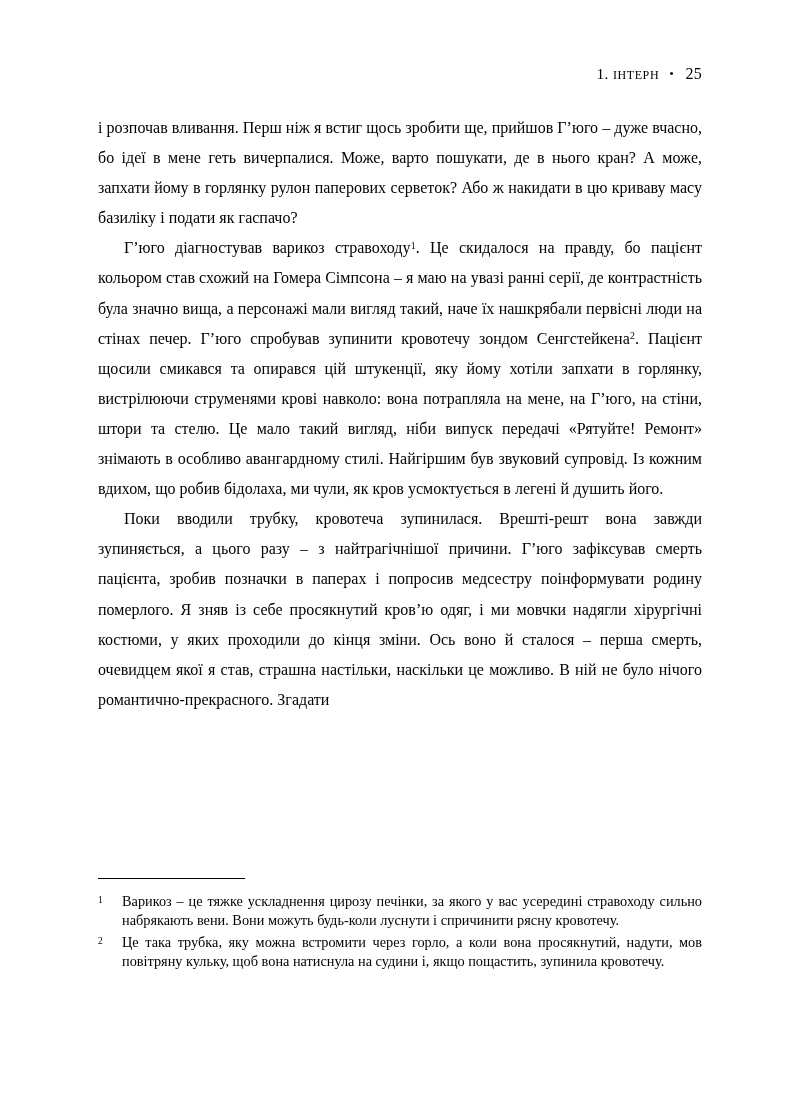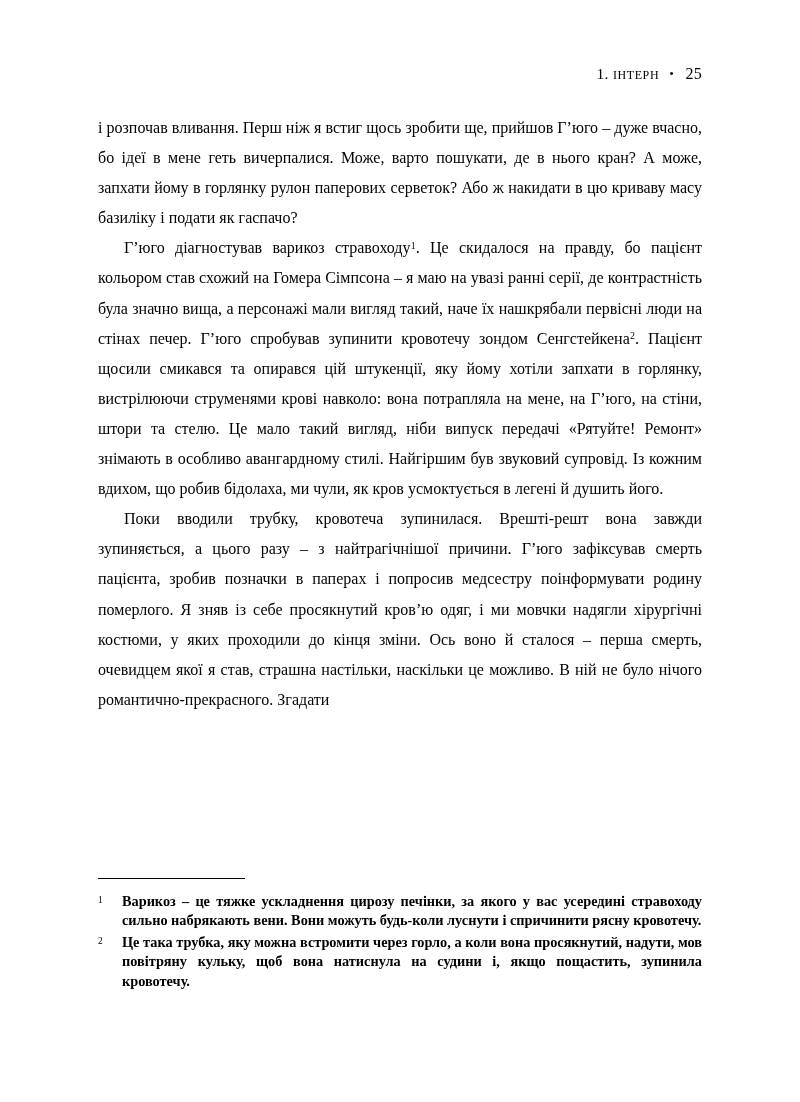--- a/index.html
+++ b/index.html
@@ -105,21 +105,20 @@
   }
   .fn .fn-marker {
     position: absolute;
     left: 0;
     top: 0;
     font-size: 9.4px;
     line-height: 17px;
   }
   .fn .fn-text {
     display: block;
-    font-weight: bold;
   }
 </style>
 </head>
 <body>
 
 <div class="page">
 
   <div class="running-head">
     <span class="chapnum">1.</span>
     <span class="chaptitle">Інтерн</span>

